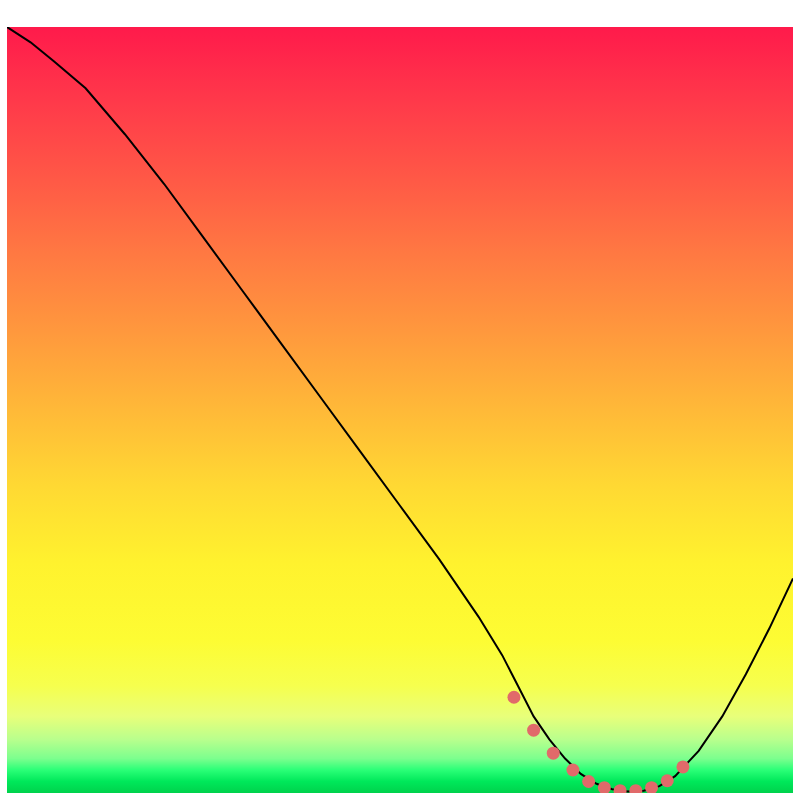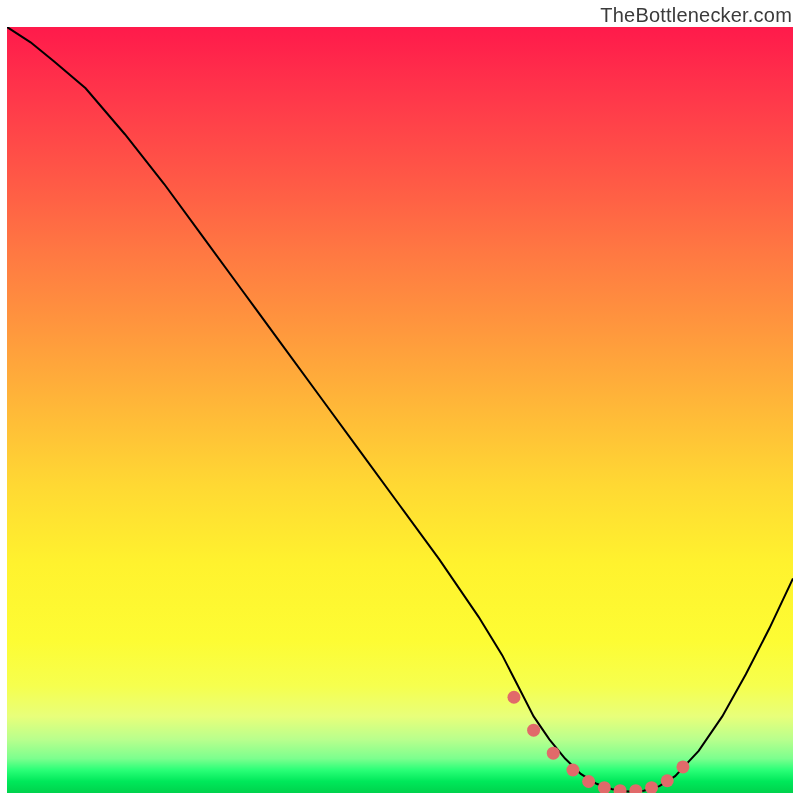--- a/index.html
+++ b/index.html
@@ -61,21 +61,20 @@
     position: absolute;
     inset: 0;
     width: 100%;
     height: 100%;
   }
 </style>
 </head>
 <body>
 
 <div class="chart-wrap">
-  <div class="watermark">TheBottlenecker.com</div>
 
   <div class="plot-area">
     <div class="gradient-bg"></div>
     <svg class="overlay" viewBox="0 0 786 766" preserveAspectRatio="none">
       <path id="curve-path" fill="none" stroke-width="2" stroke="#000000" d="M0.00 0.00 L23.58 15.32 L47.16 34.47 L78.60 61.28 L117.90 107.24 L157.20 157.03 L196.50 210.65 L235.80 264.27 L275.10 317.89 L314.40 371.51 L353.70 425.13 L393.00 478.75 L432.30 532.37 L471.60 589.82 L495.18 628.12 L510.90 658.76 L526.62 689.40 L542.34 712.38 L558.06 731.53 L573.78 746.85 L589.50 756.81 L605.22 762.17 L620.94 764.47 L636.66 763.70 L652.38 759.11 L668.10 749.15 L691.68 723.87 L715.26 689.40 L738.84 647.27 L762.42 601.31 L786.00 551.52"></path>
       <g id="marker-group">
           <circle cx="506.97" cy="670.25" r="6.5" fill="#e16a6a" stroke="#e16a6a" stroke-width="0"></circle>
           <circle cx="526.62" cy="703.19" r="6.5" fill="#e16a6a" stroke="#e16a6a" stroke-width="0"></circle>
           <circle cx="546.27" cy="726.17" r="6.5" fill="#e16a6a" stroke="#e16a6a" stroke-width="0"></circle>
           <circle cx="565.92" cy="743.02" r="6.5" fill="#e16a6a" stroke="#e16a6a" stroke-width="0"></circle>

